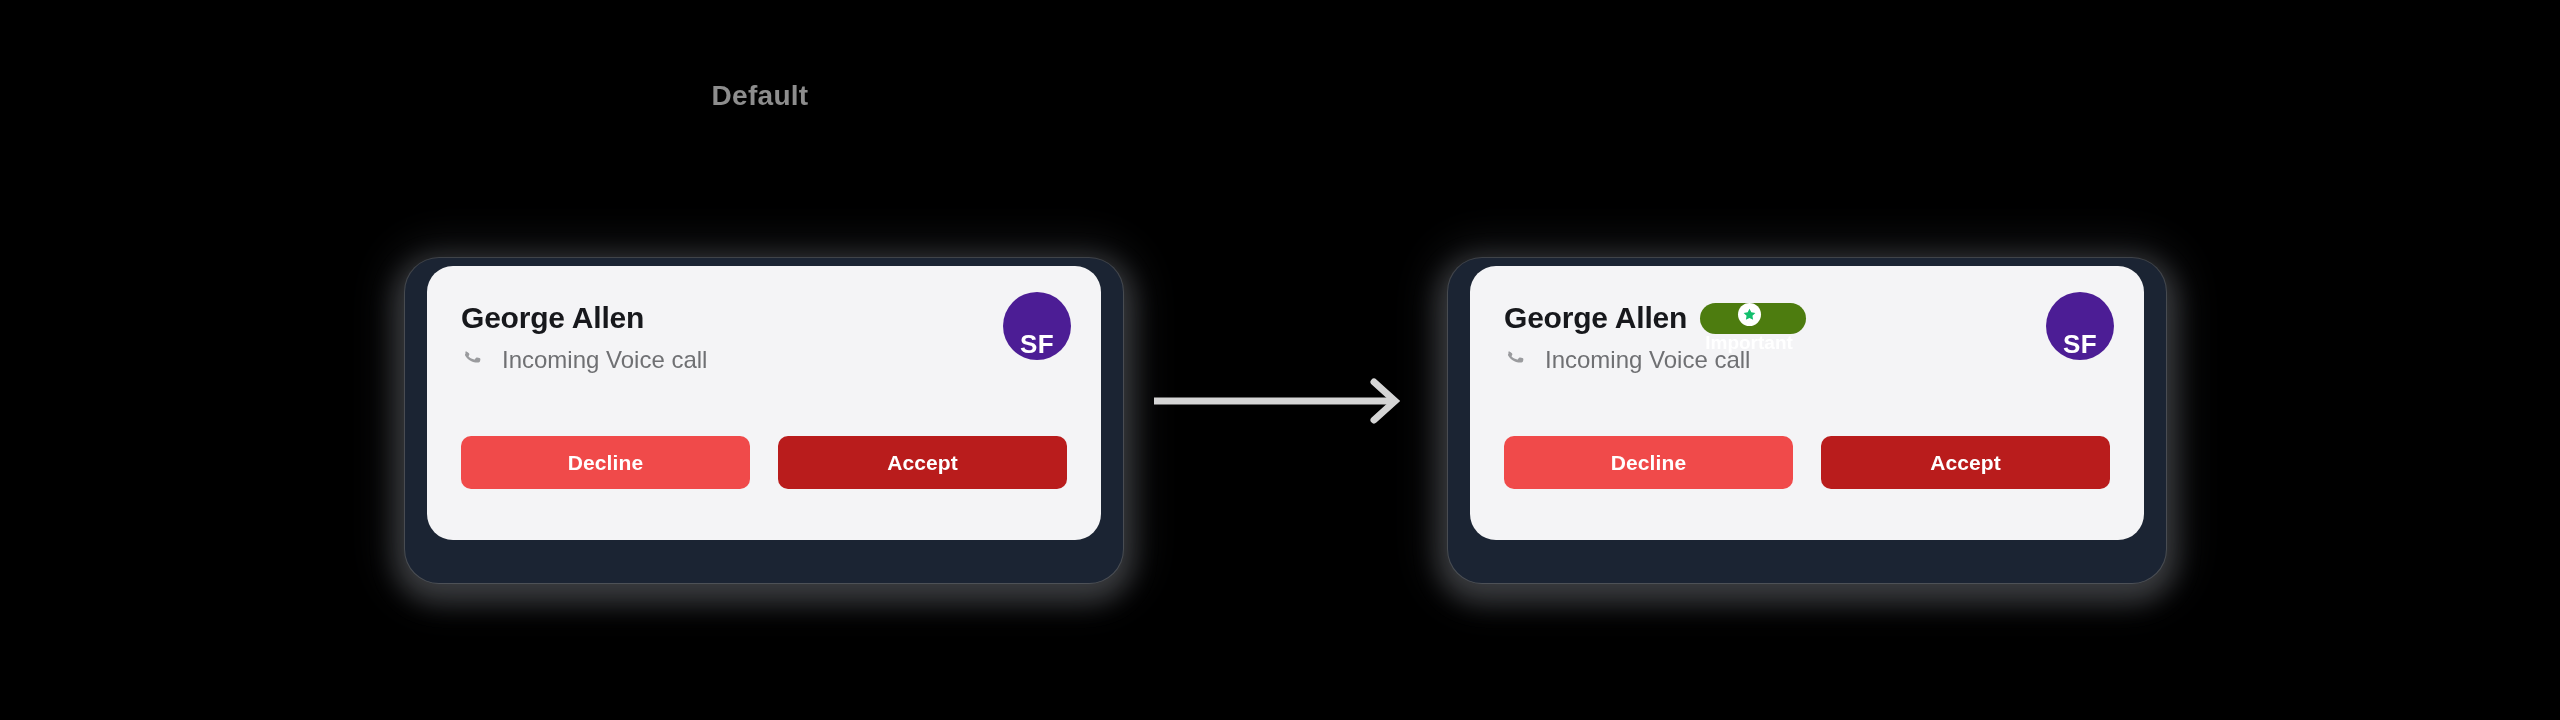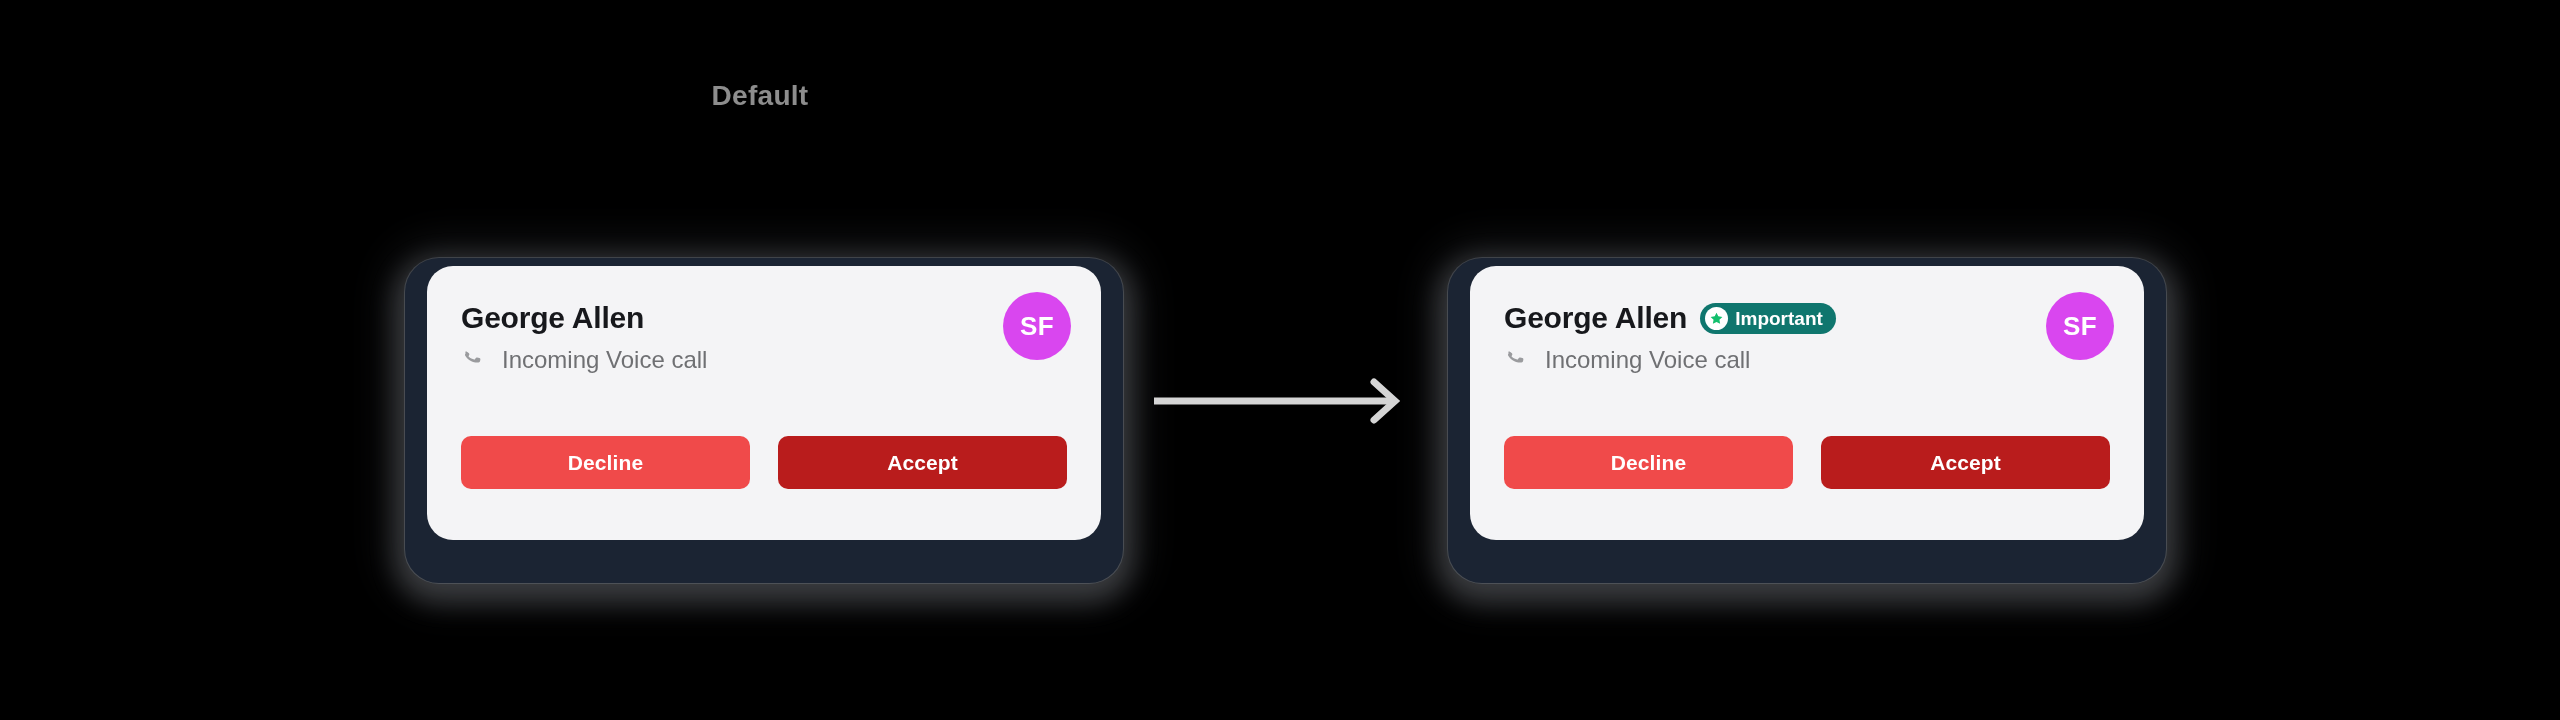--- a/index.html
+++ b/index.html
@@ -81,22 +81,23 @@
     white-space: nowrap;
   }
 
   
   .badge {
     display: inline-flex;
     align-items: center;
     gap: 7px;
     height: 31px;
     padding: 0 13px 0 5px;
-    background: #0f766e;
+    background: #4d7c0f;
     border-radius: 16px;
+    flex-direction: column;
   }
   .badge-star-wrap {
     width: 23px;
     height: 23px;
     border-radius: 50%;
     background: #ffffff;
     display: flex;
     align-items: center;
     justify-content: center;
     flex: 0 0 auto;
@@ -127,23 +128,23 @@
   }
 
   
   .avatar {
     position: absolute;
     right: 30px;
     top: 26px;
     width: 68px;
     height: 68px;
     border-radius: 50%;
-    background: #d946ef;
-    display: flex;
-    align-items: center;
+    background: #4c1d95;
+    display: flex;
+    align-items: flex-end;
     justify-content: center;
   }
   .avatar-initials {
     font-size: 26px;
     font-weight: 700;
     color: #ffffff;
     letter-spacing: 0.5px;
   }
 
   

